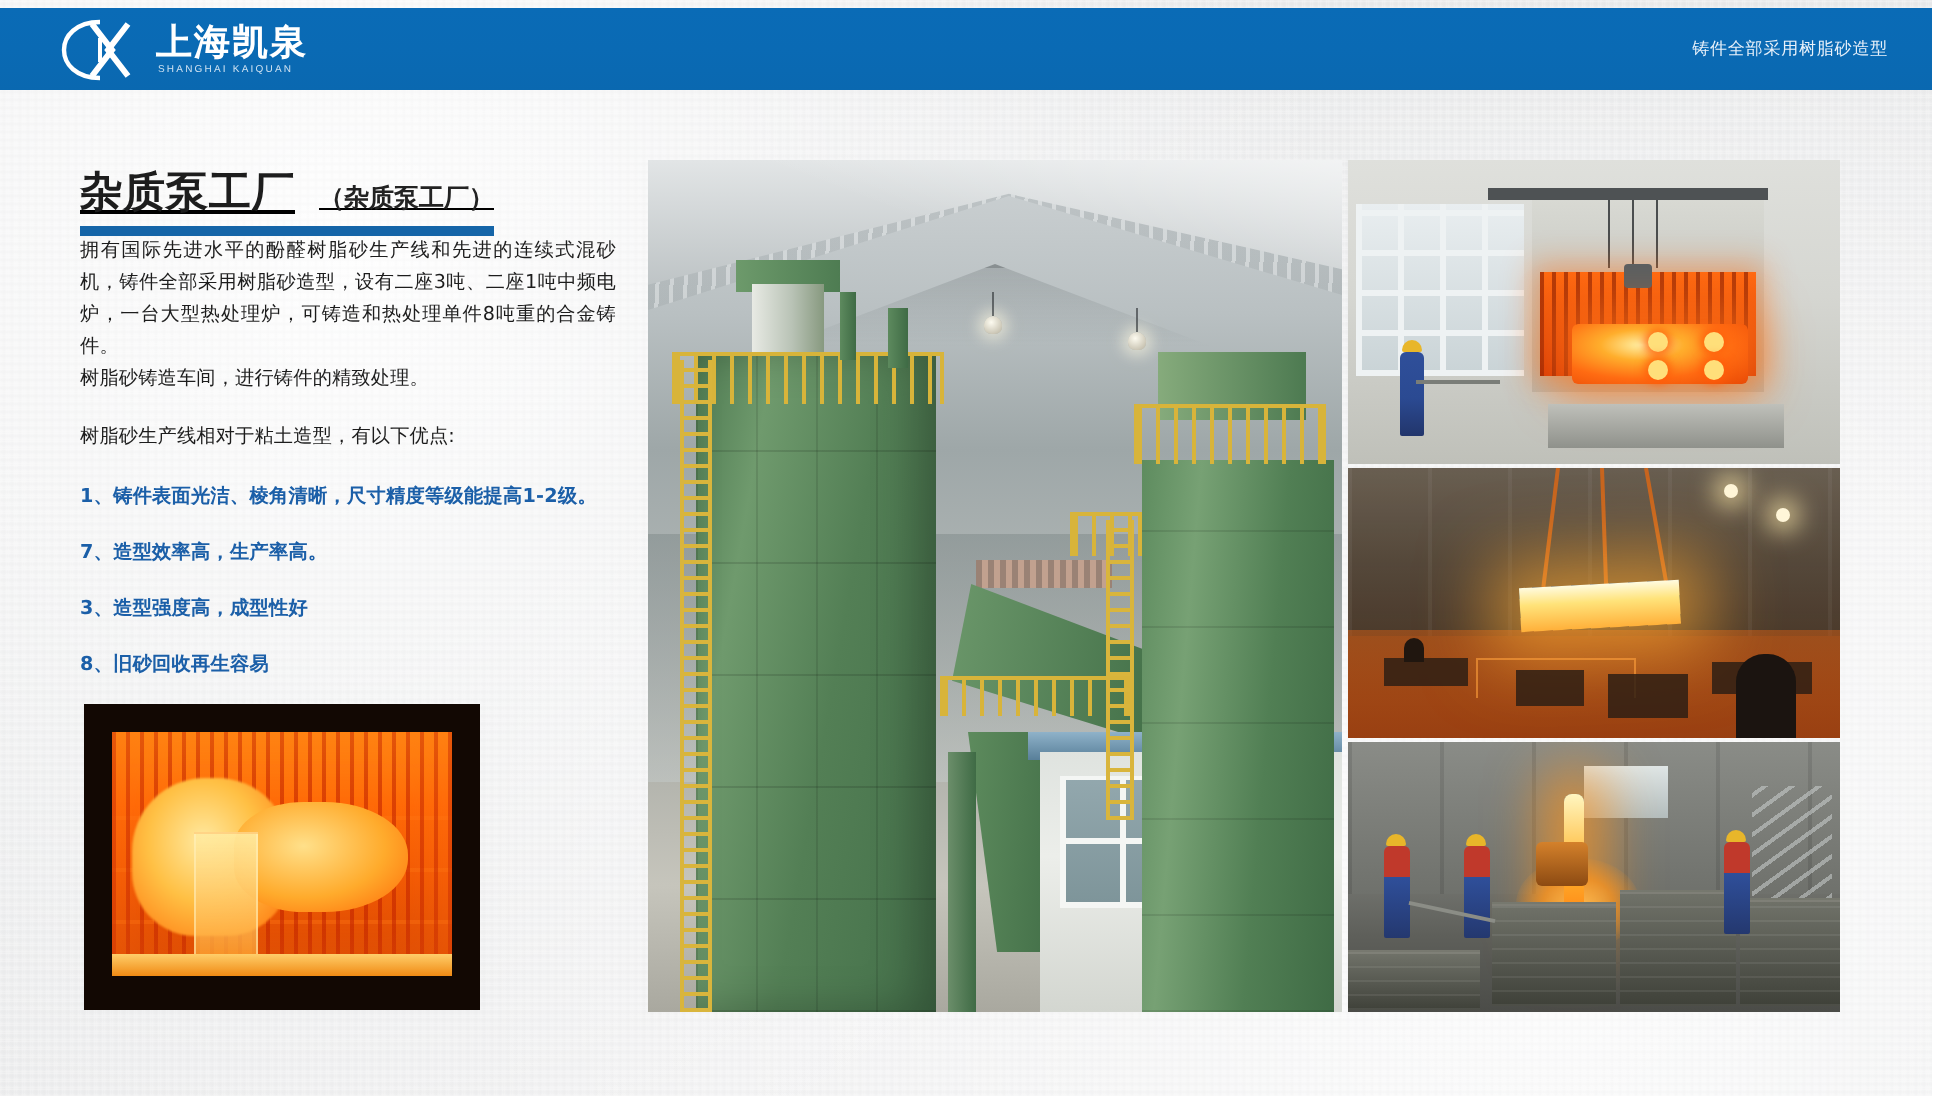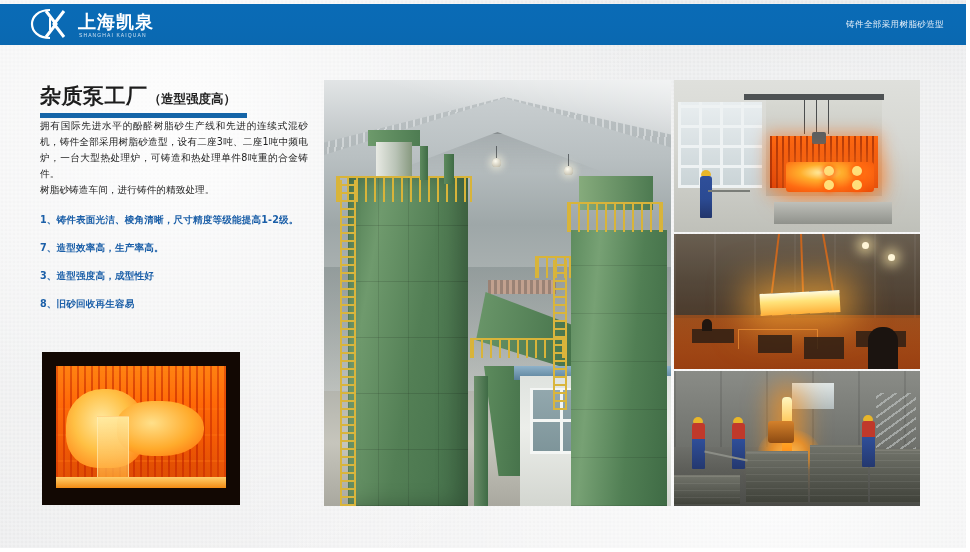--- a/index.html
+++ b/index.html
@@ -58,20 +58,21 @@
     width: 966px;
     height: 41px;
     background: linear-gradient(180deg, #0a6bb6 0%, #0a6ab4 50%, #0a68b0 100%);
     z-index: 30;
   }
 
   .logo-wrap {
     position: absolute;
     left: 30px; top: 4px;
     display: flex;
+    align-items: center;
     height: 34px;
   }
   .logo-mark {
     width: 42px; height: 32px;
     position: relative;
     flex: 0 0 auto;
   }
   .logo-cn {
     margin-left: 6px;
     color: #ffffff;
@@ -109,21 +110,22 @@
   #text-col {
     position: absolute;
     left: 40px; top: 84px;
     width: 268px;
     z-index: 20;
   }
 
   #page-title {
     display: flex;
     align-items: baseline;
-    gap: 1px;
+    gap: 12px;
+    text-decoration: underline;
   }
   .title-main {
     font-size: 21px;
     font-weight: 700;
     color: #1d1d1d;
     letter-spacing: 0.5px;
     line-height: 24px;
     font-family: "DejaVu Sans", sans-serif;
   }
   .title-sub {
@@ -549,27 +551,28 @@
       </div>
     </div>
 
     <div id="header-tagline">铸件全部采用树脂砂造型</div>
   </div>
 
   <div id="text-col">
 
     <div id="page-title">
       <span class="title-main">杂质泵工厂</span>
-      <span class="title-sub">（造型强度高）</span>
+      <span class="title-sub">（杂质泵工厂）</span>
     </div>
     <div id="title-rule"></div>
 
 
     <div class="body-para tight">拥有国际先进水平的酚醛树脂砂生产线和先进的连续式混砂机，铸件全部采用树脂砂造型，设有二座3吨、二座1吨中频电炉，一台大型热处理炉，可铸造和热处理单件8吨重的合金铸件。</div>
     <div class="body-para tight">树脂砂铸造车间，进行铸件的精致处理。</div>
+    <div class="body-para spaced">树脂砂生产线相对于粘土造型，有以下优点:</div>
 
     <div class="bullet first">1、铸件表面光洁、棱角清晰，尺寸精度等级能提高1-2级。</div>
     <div class="bullet">7、造型效率高，生产率高。</div>
     <div class="bullet">3、造型强度高，成型性好</div>
     <div class="bullet">8、旧砂回收再生容易</div>
   </div>
 
   <div class="photo" id="photo-main">
     <div class="hall"></div>
     <div class="roof-lines"></div>

